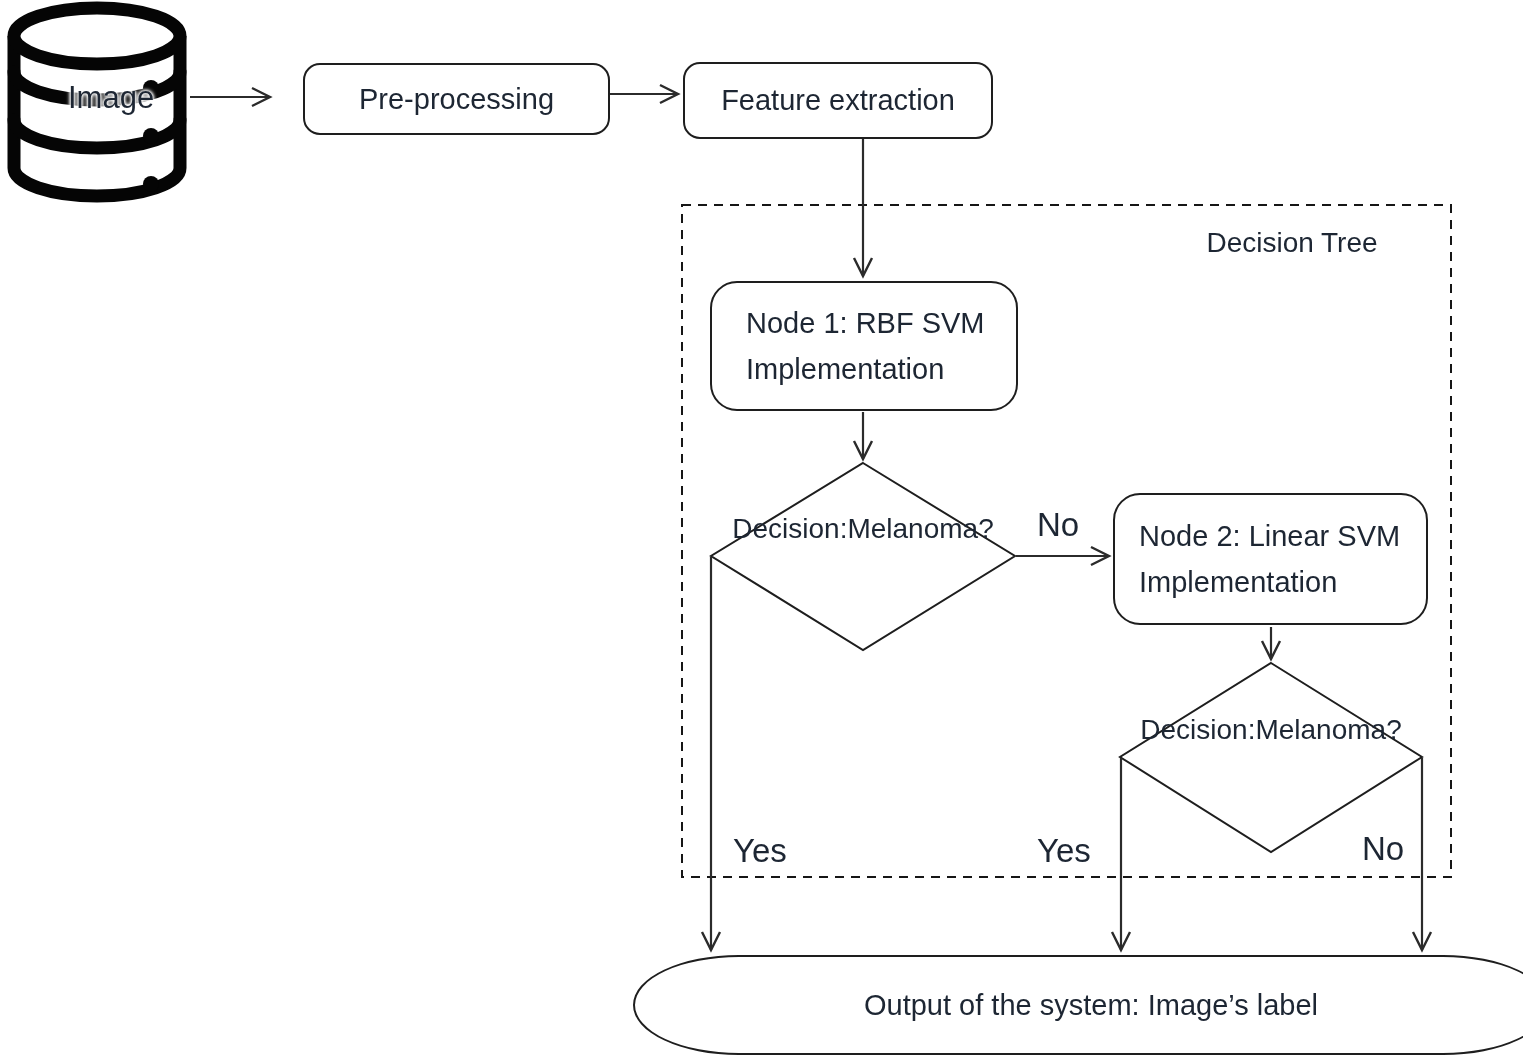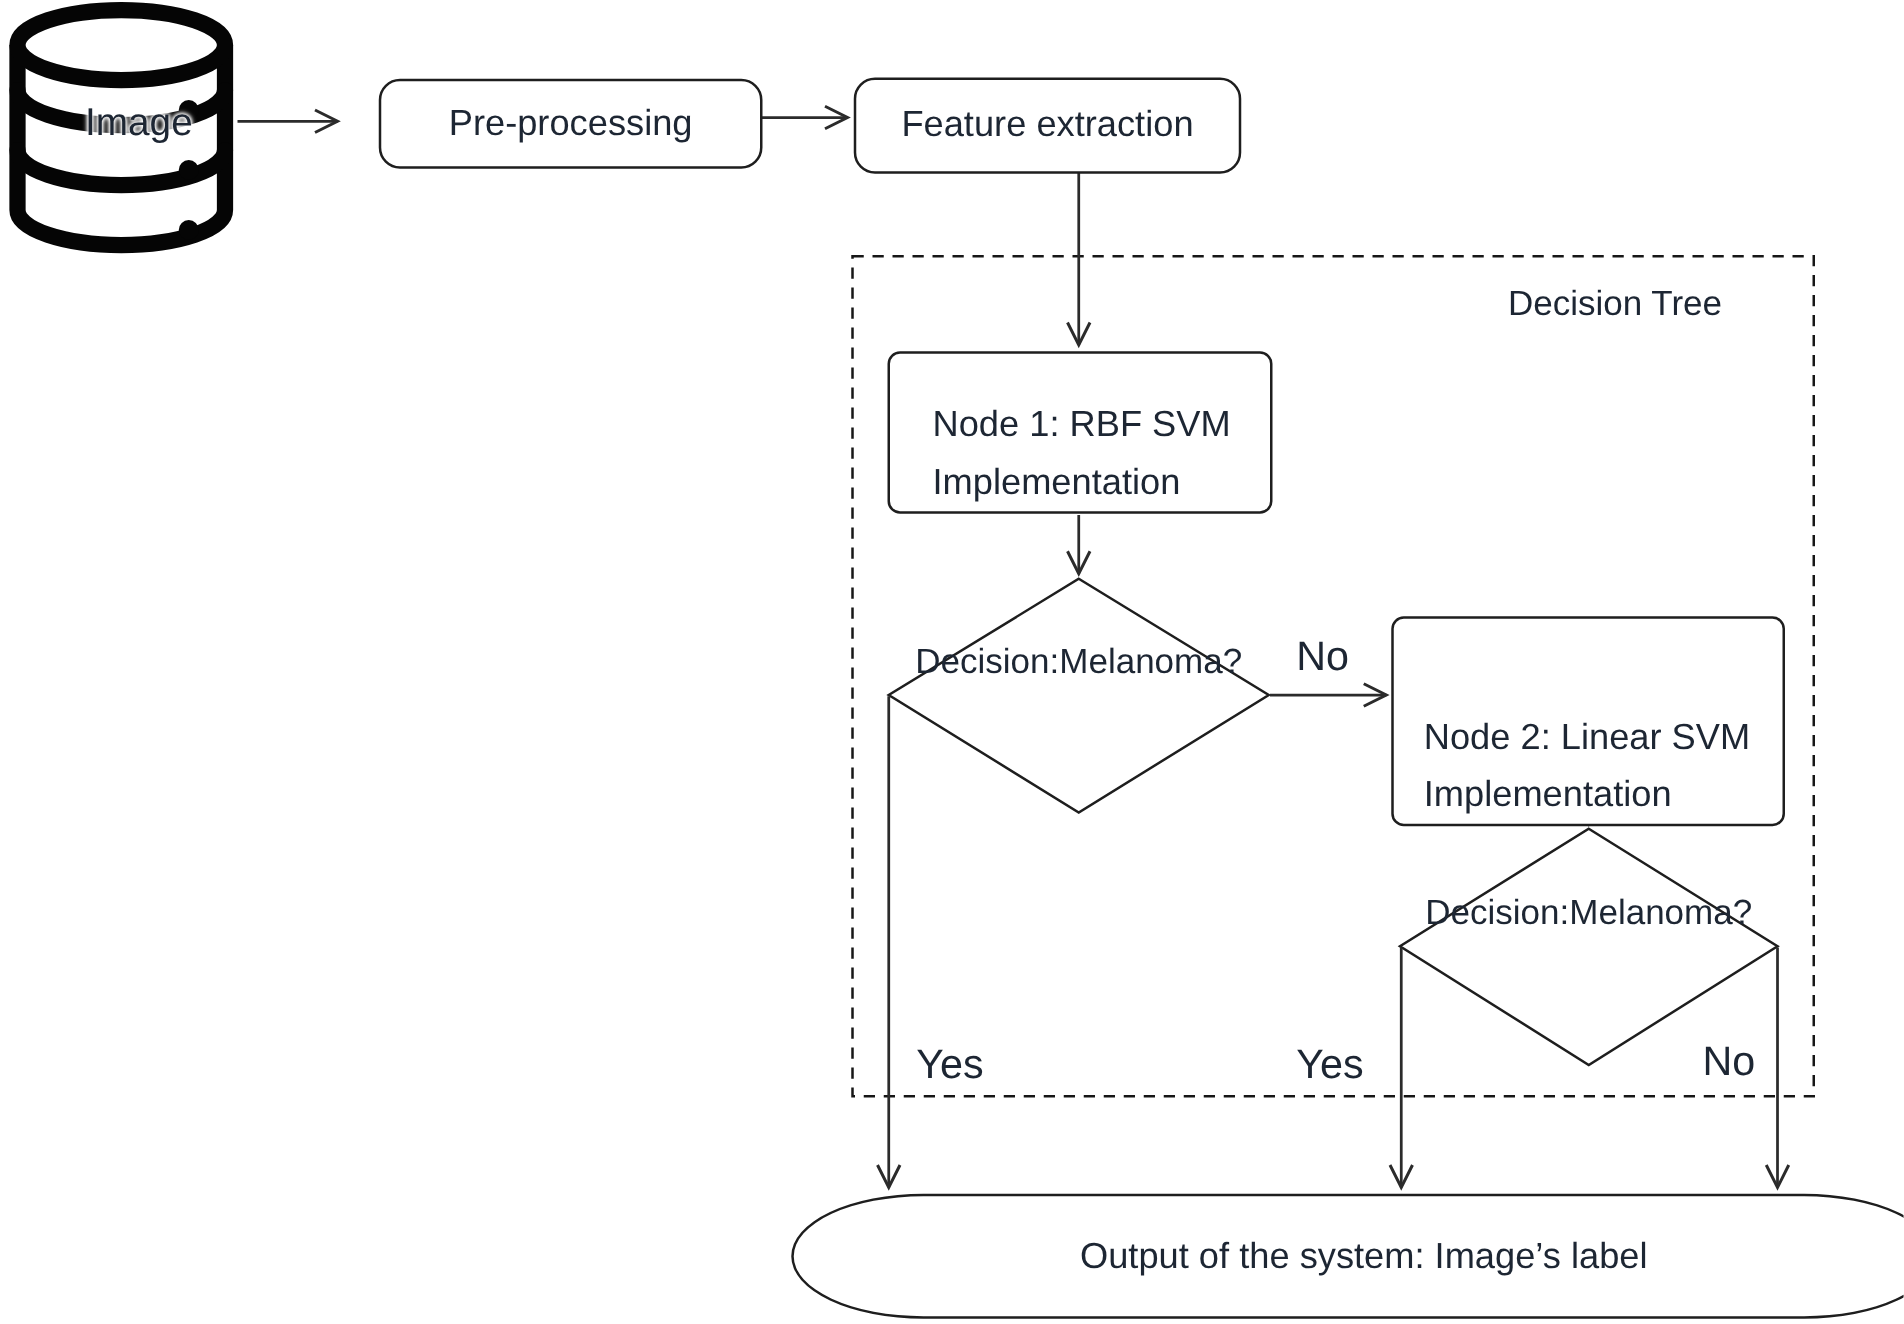--- a/index.html
+++ b/index.html
@@ -25,23 +25,23 @@
   svg .db-dot{fill:#050505;stroke:none;}
 
   .procbox{
     position:absolute;box-sizing:border-box;
     border:2px solid var(--border);border-radius:17px;
     background:#ffffff;font-size:29px;
     display:flex;align-items:center;justify-content:center;
   }
   .nodebox{
     position:absolute;box-sizing:border-box;
-    border:2px solid var(--border);border-radius:10px;
+    border:2px solid var(--border);border-radius:27px;
     background:#ffffff;font-size:29px;
-    display:flex;flex-direction:column;justify-content:flex-end;
+    display:flex;flex-direction:column;justify-content:center;
     line-height:46px;
   }
   .diamond-label{
     position:absolute;font-size:28px;line-height:45px;
     display:flex;align-items:center;justify-content:center;
     text-align:center;
   }
   .edge-label{position:absolute;font-size:33px;}
   .terminator{
     position:absolute;box-sizing:border-box;
@@ -111,21 +111,21 @@
   <div class="nodebox" style="left:710px;top:281px;width:308px;height:130px;padding-left:34px;">
     <span>Node 1: RBF SVM</span>
     <span>Implementation</span>
   </div>
 
   <div class="diamond-label" style="left:711px;top:506px;width:304px;">
     <span>Decision:</span>
     <span>Melanoma?</span>
   </div>
 
-  <div class="nodebox" style="left:1113px;top:493px;width:315px;height:168px;padding-left:24px;">
+  <div class="nodebox" style="left:1113px;top:493px;width:315px;height:132px;padding-left:24px;">
     <span>Node 2: Linear SVM</span>
     <span>Implementation</span>
   </div>
 
   <div class="diamond-label" style="left:1120px;top:707px;width:302px;">
     <span>Decision:</span>
     <span>Melanoma?</span>
   </div>
 
   <div class="edge-label" style="left:1037px;top:506px;">No</div>

